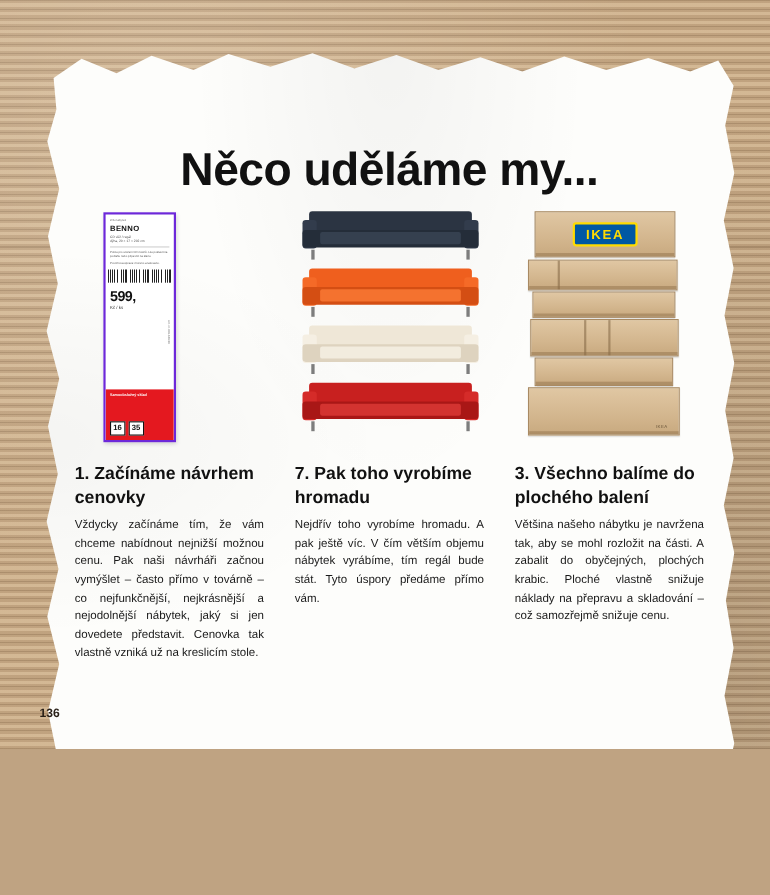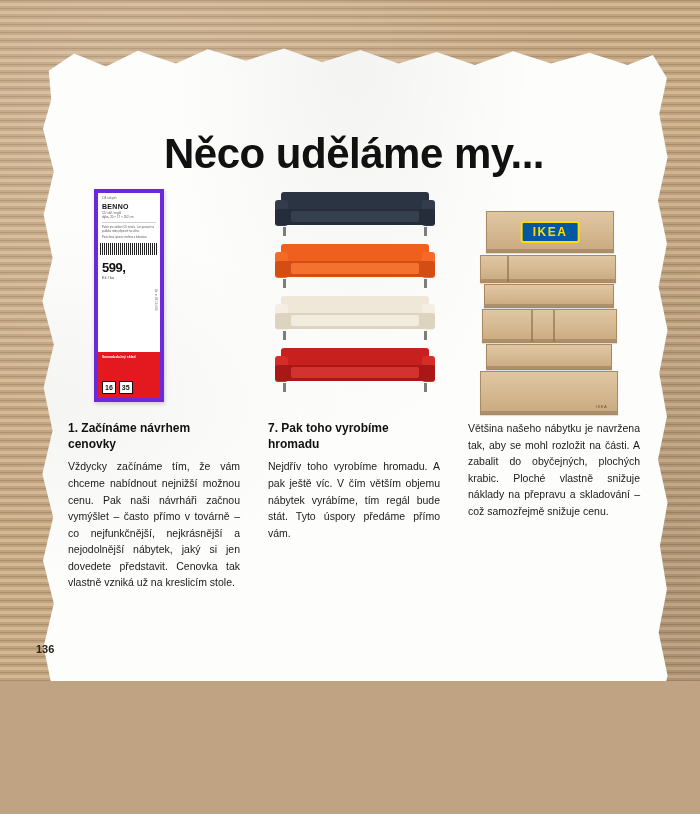--- a/index.html
+++ b/index.html
@@ -112,21 +112,21 @@
   }
 
   
   .flyer {
     position: absolute;
     left: 22px;
     bottom: 0;
     width: 62px;
     height: 205px;
     background: #fff;
-    border: 4px solid #6d28d9;
+    border: 2px solid #6d28d9;
     box-shadow: 1px 2px 4px rgba(0,0,0,0.18);
     overflow: hidden;
     font-size: 3px;
   }
   .flyer .f-top {
     padding: 4px 4px 0 4px;
     color: #222;
   }
   .flyer .f-micro {
     font-size: 2.6px;
@@ -286,21 +286,20 @@
     bottom: 0;
     width: 140px;
     height: 210px;
   }
   .pack {
     position: absolute;
     left: 0;
     border: 1px solid #a98a63;
     background: linear-gradient(to bottom, #e0c7a3 0%, #d3b68e 60%, #c8a97f 100%);
     box-shadow: 0 1px 1px rgba(0,0,0,0.12);
-    margin-top: 19px;
   }
   .pack .edge {
     position: absolute;
     left: 0; right: 0; bottom: 0;
     height: 3px;
     background: rgba(140, 108, 70, 0.45);
   }
   .ikea-logo {
     position: absolute;
     left: 50%;
@@ -337,21 +336,21 @@
     left: 32px;
     width: 572px;
     display: flex;
     justify-content: space-between;
   }
   .col {
     width: 172px;
   }
   .col h3 {
     margin: 0 0 6px 0;
-    font-size: 12px;
+    font-size: 16px;
     font-weight: bold;
     line-height: 1.35;
     color: #111;
   }
   .col p {
     margin: 0;
     font-size: 10.5px;
     line-height: 1.58;
     color: #1a1a1a;
     text-align: justify;
@@ -494,20 +493,21 @@
         <h3>1. Začínáme návrhem cenovky</h3>
         <p>Vždycky začínáme tím, že vám chceme nabídnout nejnižší možnou cenu. Pak naši návrháři začnou vymýšlet – často přímo v továrně – co nejfunkčnější, nejkrásnější a nejodolnější nábytek, jaký si jen dovedete představit. Cenovka tak vlastně vzniká už na kreslicím stole.</p>
       </div>
 
       <div class="col">
         <h3>7. Pak toho vyrobíme hromadu</h3>
         <p>Nejdřív toho vyrobíme hromadu. A pak ještě víc. V čím větším objemu nábytek vyrábíme, tím regál bude stát. Tyto úspory předáme přímo vám.</p>
       </div>
 
       <div class="col">
+        <h3>3. Všechno balíme do plochého balení</h3>
         <p>Většina našeho nábytku je navržena tak, aby se mohl rozložit na části. A zabalit do obyčejných, plochých krabic. Ploché vlastně snižuje náklady na přepravu a skladování – což samozřejmě snižuje cenu.</p>
       </div>
 
     </div>
 
   </div>
 
   <div class="page-number">136</div>
 
 </div>

